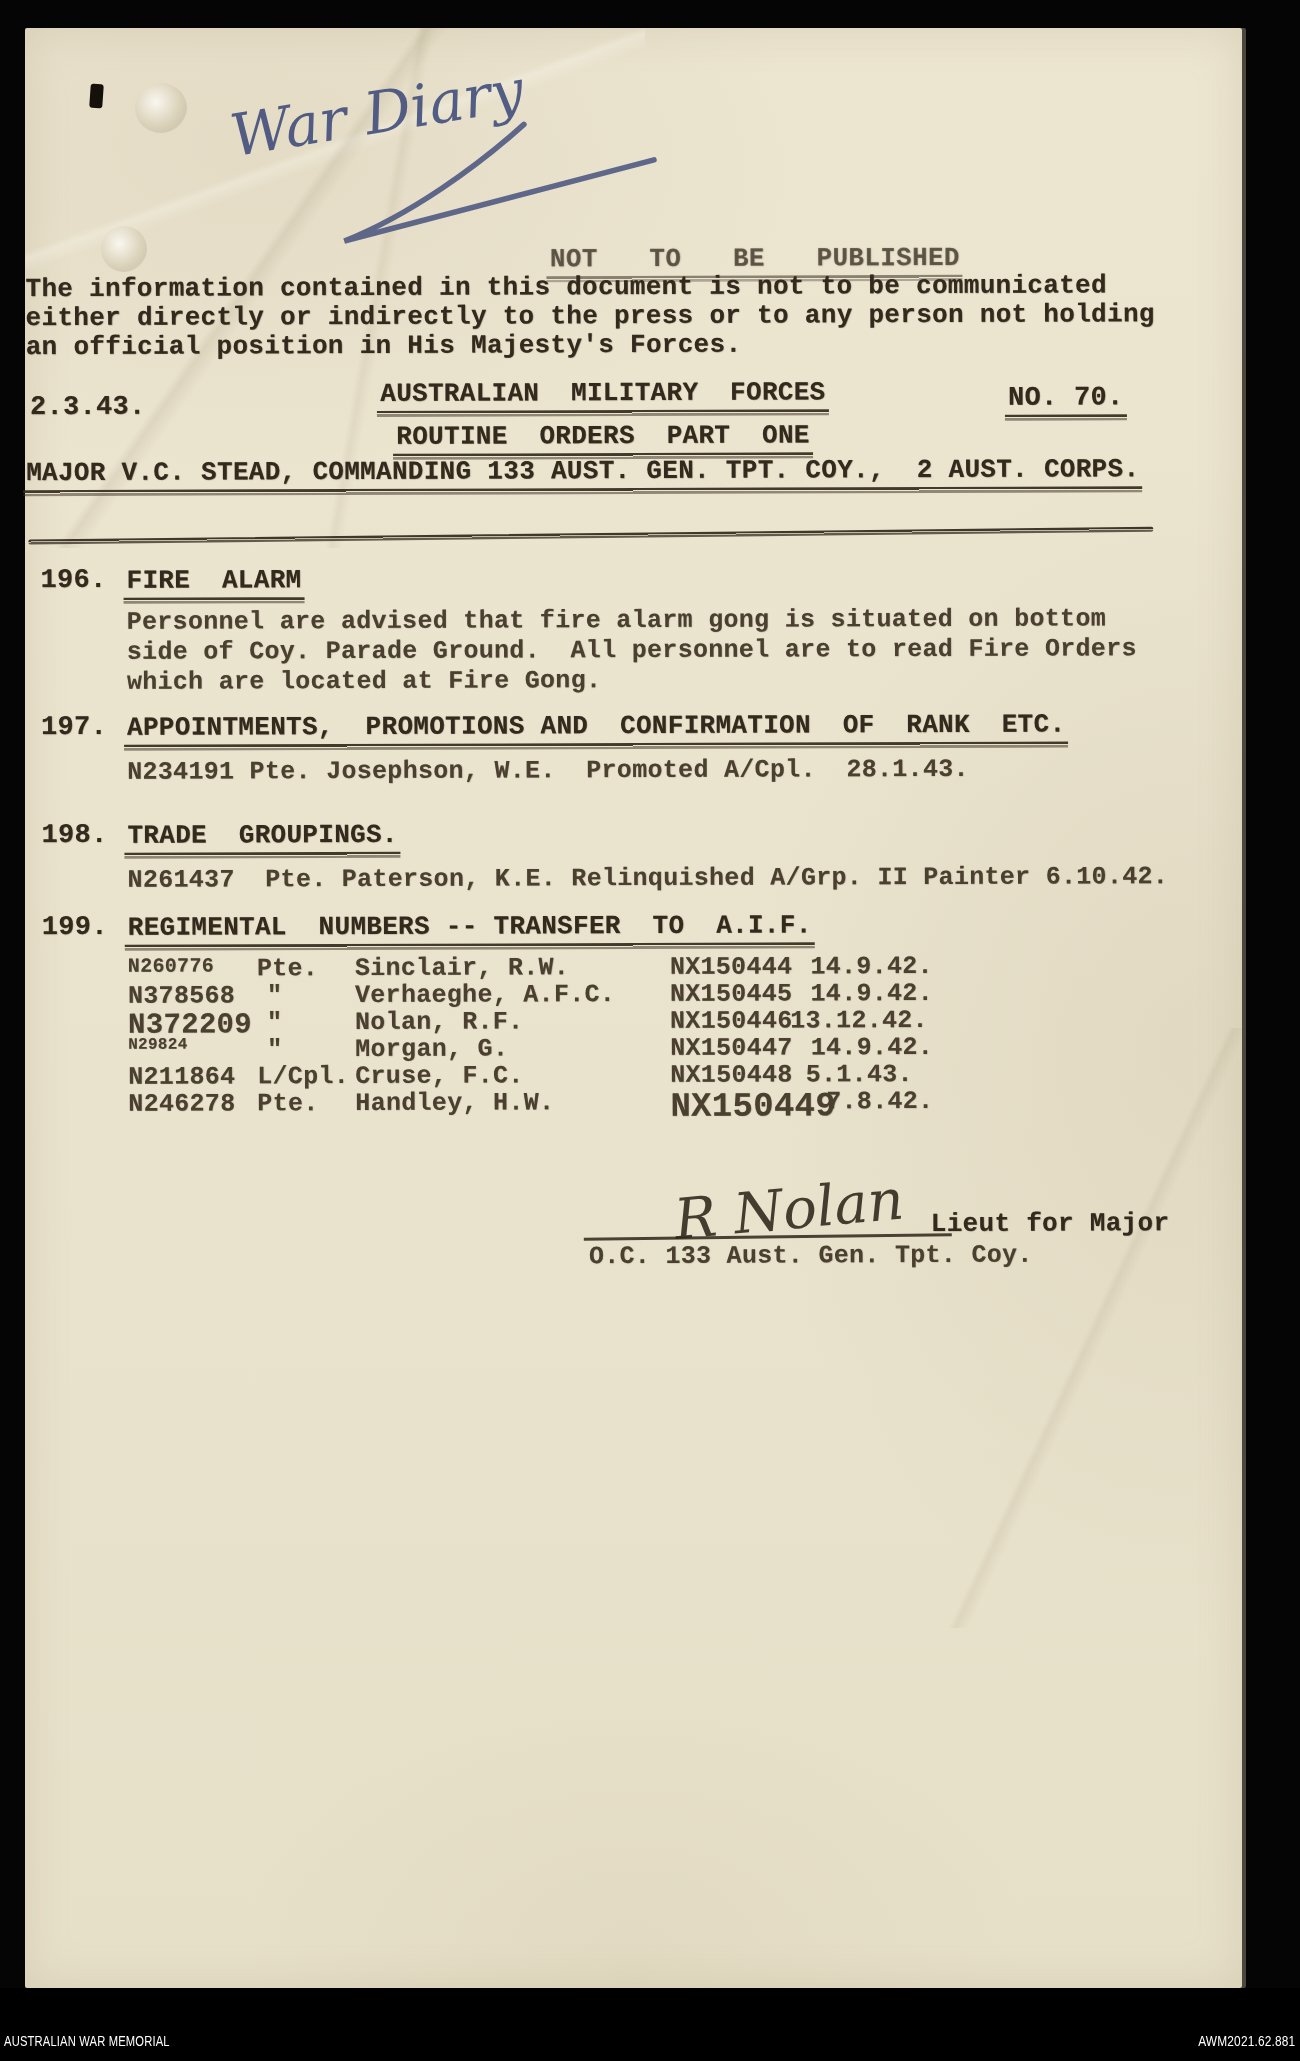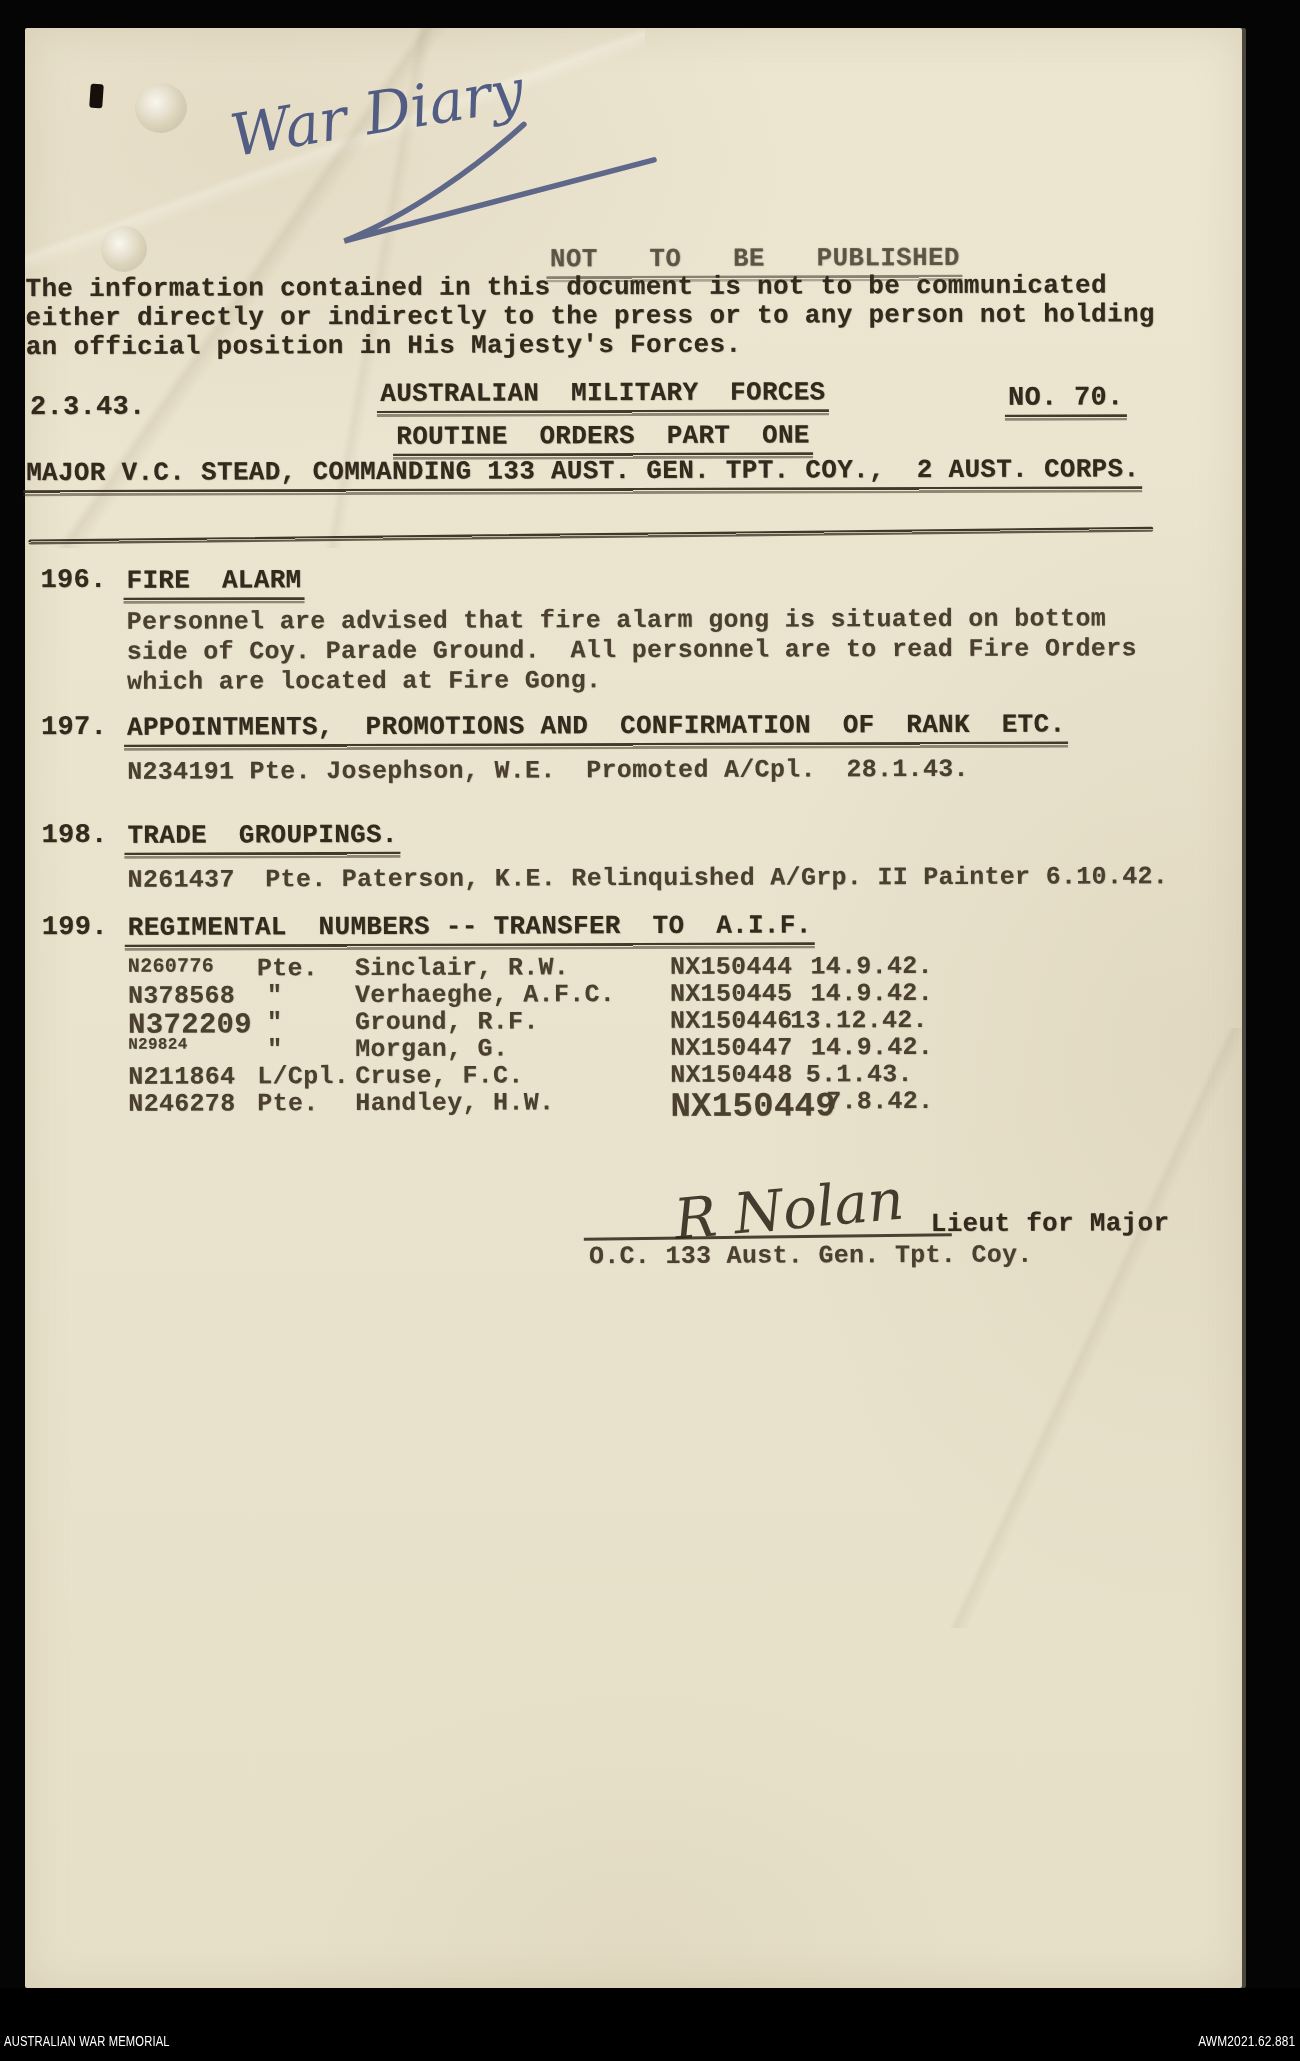--- a/index.html
+++ b/index.html
@@ -151,21 +151,21 @@
       <div class="abs" style="left:0;top:27px;width:100%;">
         <span class="abs tw light" style="left:103px;font-size:25px;">N378568</span>
         <span class="abs tw light" style="left:242px;font-size:25px;">"</span>
         <span class="abs tw light" style="left:330px;font-size:25px;">Verhaeghe, A.F.C.</span>
         <span class="abs tw light" style="left:645px;font-size:25px;">NX150445</span>
         <span class="abs tw light" style="left:760px;width:148px;text-align:right;font-size:25px;">14.9.42.</span>
       </div>
       <div class="abs" style="left:0;top:54px;width:100%;">
         <span class="abs tw light" style="left:103px;font-size:29px;">N372209</span>
         <span class="abs tw light" style="left:242px;font-size:25px;">"</span>
-        <span class="abs tw light" style="left:330px;font-size:25px;">Ground, R.F.</span>
+        <span class="abs tw light" style="left:330px;font-size:25px;">Nolan, R.F.</span>
         <span class="abs tw light" style="left:645px;font-size:25px;">NX150446</span>
         <span class="abs tw light" style="left:760px;width:148px;text-align:center;font-size:25px;">13.12.42.</span>
       </div>
       <div class="abs" style="left:0;top:81px;width:100%;">
         <span class="abs tw light" style="left:103px;font-size:16px;">N29824</span>
         <span class="abs tw light" style="left:242px;font-size:25px;">"</span>
         <span class="abs tw light" style="left:330px;font-size:25px;">Morgan, G.</span>
         <span class="abs tw light" style="left:645px;font-size:25px;">NX150447</span>
         <span class="abs tw light" style="left:760px;width:148px;text-align:right;font-size:25px;">14.9.42.</span>
       </div>

